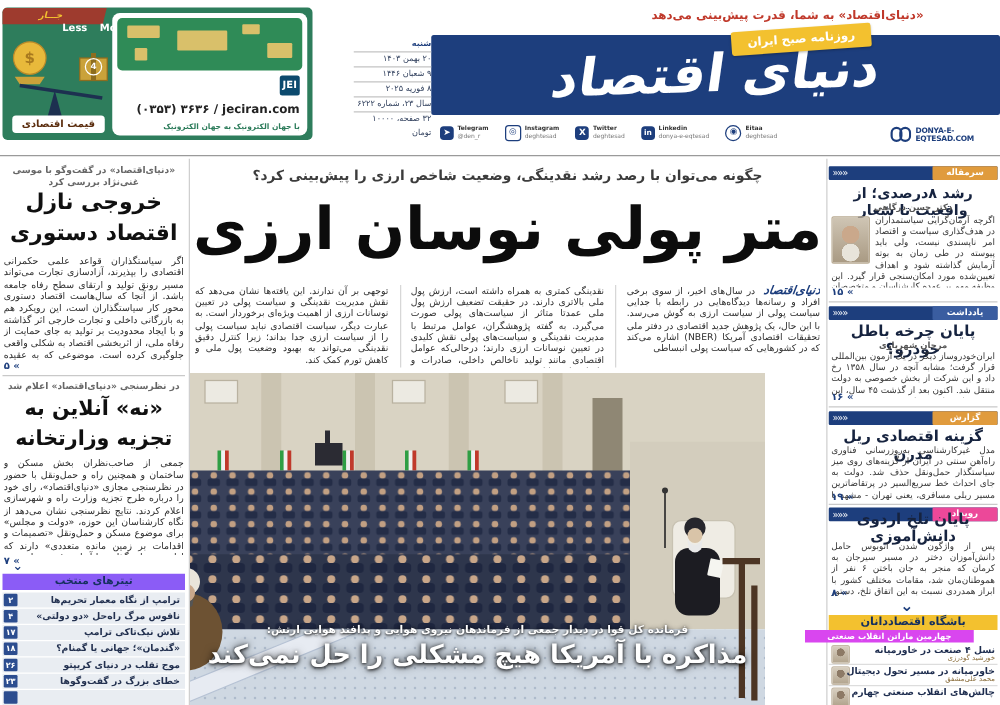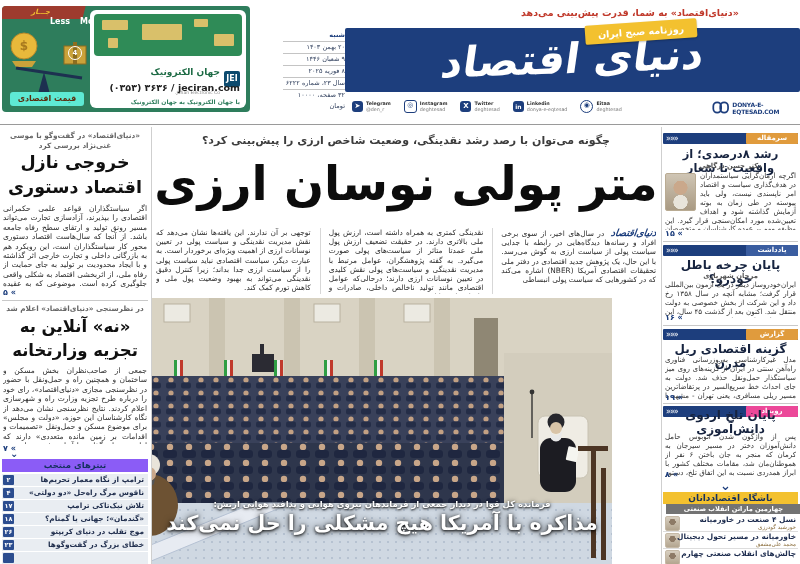--- a/index.html
+++ b/index.html
@@ -31,21 +31,21 @@
   .ad{left:2px;top:6px;width:248px;height:106px;background:#2e7d5c;border-radius:4px;overflow:hidden}
   .ad-white{position:absolute;left:88px;top:4px;width:156px;height:98px;background:#fff;border-radius:6px}
   .pcb{position:absolute;right:4px;top:4px;width:148px;height:42px;background:#2f8b57;border-radius:4px;overflow:hidden}
   .pcb i{position:absolute;background:#d9c06a;border-radius:1px}
   .jei{position:absolute;right:6px;top:50px;display:flex;gap:4px;align-items:center;direction:rtl}
   .jeibox{width:16px;height:16px;background:#0c4a6e;color:#fff;font-size:8px;font-weight:bold;text-align:center;line-height:16px;border-radius:2px}
   .jeifa{font-size:9px;font-weight:bold;color:#1e6b45;line-height:9px}
   .jeien{font-size:4.5px;color:#888}
   .adphone{position:absolute;right:6px;top:72px;font-size:9.5px;font-weight:bold;color:#222;direction:ltr}
   .adline{position:absolute;right:6px;bottom:3px;font-size:6px;color:#2e7d5c;font-weight:bold}
-  .adbadge{position:absolute;left:8px;bottom:6px;width:74px;height:14px;background:#5eead4;border-radius:3px;
+  .adbadge{position:absolute;left:8px;bottom:6px;width:74px;height:14px;background:#ffffff;border-radius:3px;
            color:#5b2d0e;font-weight:bold;font-size:8px;text-align:center;line-height:14px}
   .ribbon{position:absolute;left:-4px;top:0;width:86px;height:13px;background:#9e3b2e;color:#f3c12f;
           font-size:7px;font-weight:bold;text-align:center;line-height:13px;transform:skewX(-14deg)}
   .lessmore{position:absolute;left:48px;top:12px;color:#fff;font-weight:bold;font-size:8px;line-height:8px;
             display:flex;gap:10px;direction:ltr}
   .vword{display:flex;flex-direction:column;align-items:center}
   .circ4{position:absolute;left:66px;top:40px;width:12px;height:12px;border:1px solid #fff;border-radius:50%;
          color:#fff;font-size:7px;line-height:12px;text-align:center;font-weight:bold}
   
   .kick{font-size:7.3px;color:#666;line-height:9.5px;font-weight:bold}
@@ -66,21 +66,21 @@
         text-align:center;line-height:11px;border-radius:1px}
   .stitle{left:663px;width:135px;font-weight:900;color:#16233f;text-align:center}
   .sauthor{left:663px;width:135px;font-size:6.8px;color:#555;text-align:center;font-weight:bold}
   .sbody{left:665px;width:131px;font-size:7.1px;line-height:8.9px;color:#333;overflow:hidden}
   .portrait{float:left;width:29px;height:36px;margin:1px 4px 1px 0;border:1px solid #b9ab93;border-radius:2px;
             background:radial-gradient(circle at 50% 78%,#e8e4da 22%,transparent 23%),
                        radial-gradient(circle at 50% 38%,#caa88b 26%,transparent 27%),
                        linear-gradient(#cfc5b4,#a99a83)}
   .club-h{left:663px;width:135px;background:#f3c12f;color:#15305e;font-weight:900;font-size:9px;
           text-align:center;line-height:12px;height:12px}
-  .club-s{left:666px;width:135px;background:#737373;color:#fff;font-size:6.6px;font-weight:bold;
+  .club-s{left:644px;width:135px;background:#d946ef;color:#fff;font-size:6.6px;font-weight:bold;
           text-align:center;line-height:10px;height:10px}
   .clubitem{left:663px;width:135px;height:16px;border-bottom:1px solid #ddd}
   .avatar{position:absolute;left:2px;top:1px;width:13px;height:13px;border-radius:2px;border:1px solid #c5b9a6;
           background:radial-gradient(circle at 50% 38%,#8d7a66 30%,transparent 32%),linear-gradient(#d8cfc0,#b3a58f)}
   .clubitem .t{position:absolute;right:2px;top:0;font-size:7.4px;font-weight:bold;color:#1d2c4e;line-height:9px;white-space:nowrap}
   .clubitem .au{position:absolute;right:2px;top:9px;font-size:5.6px;color:#8a6d3b;line-height:7px}
   
   .mainkick{font-size:11px;font-weight:bold;color:#3c3c3c}
   .mainhead{font-weight:900;color:#0c0c0c;letter-spacing:-1px}
   .lead{display:flex;gap:9px}
@@ -124,24 +124,20 @@
     <div class="ad-white">
       <div class="pcb">
         <i style="left:8px;top:6px;width:26px;height:10px"></i>
         <i style="left:48px;top:10px;width:40px;height:16px"></i>
         <i style="left:100px;top:5px;width:14px;height:8px"></i>
         <i style="left:14px;top:24px;width:10px;height:10px"></i>
         <i style="left:120px;top:20px;width:20px;height:12px"></i>
       </div>
       <div class="jei">
         <span class="jeibox">JEI</span>
-        <span>
-          <span class="jeifa">جهان الکترونیک</span><br>
-          <span class="jeien">Jahan Electronic Co.</span>
-        </span>
       </div>
       <div class="adphone">(۰۳۵۳) ۳۶۳۶ / jeciran.com</div>
       <div class="adline">با جهان الکترونیک به جهان الکترونیک</div>
     </div>
   </div>
 
   <div class="a tagline c" style="left:470px;top:7px;width:320px">«دنیای‌اقتصاد» به شما، قدرت پیش‌بینی می‌دهد</div>
 
   <div class="a logoband" style="left:345px;top:28px;width:455px;height:64px;text-align:center">
     <span class="logotext">دنیای اقتصاد</span>

